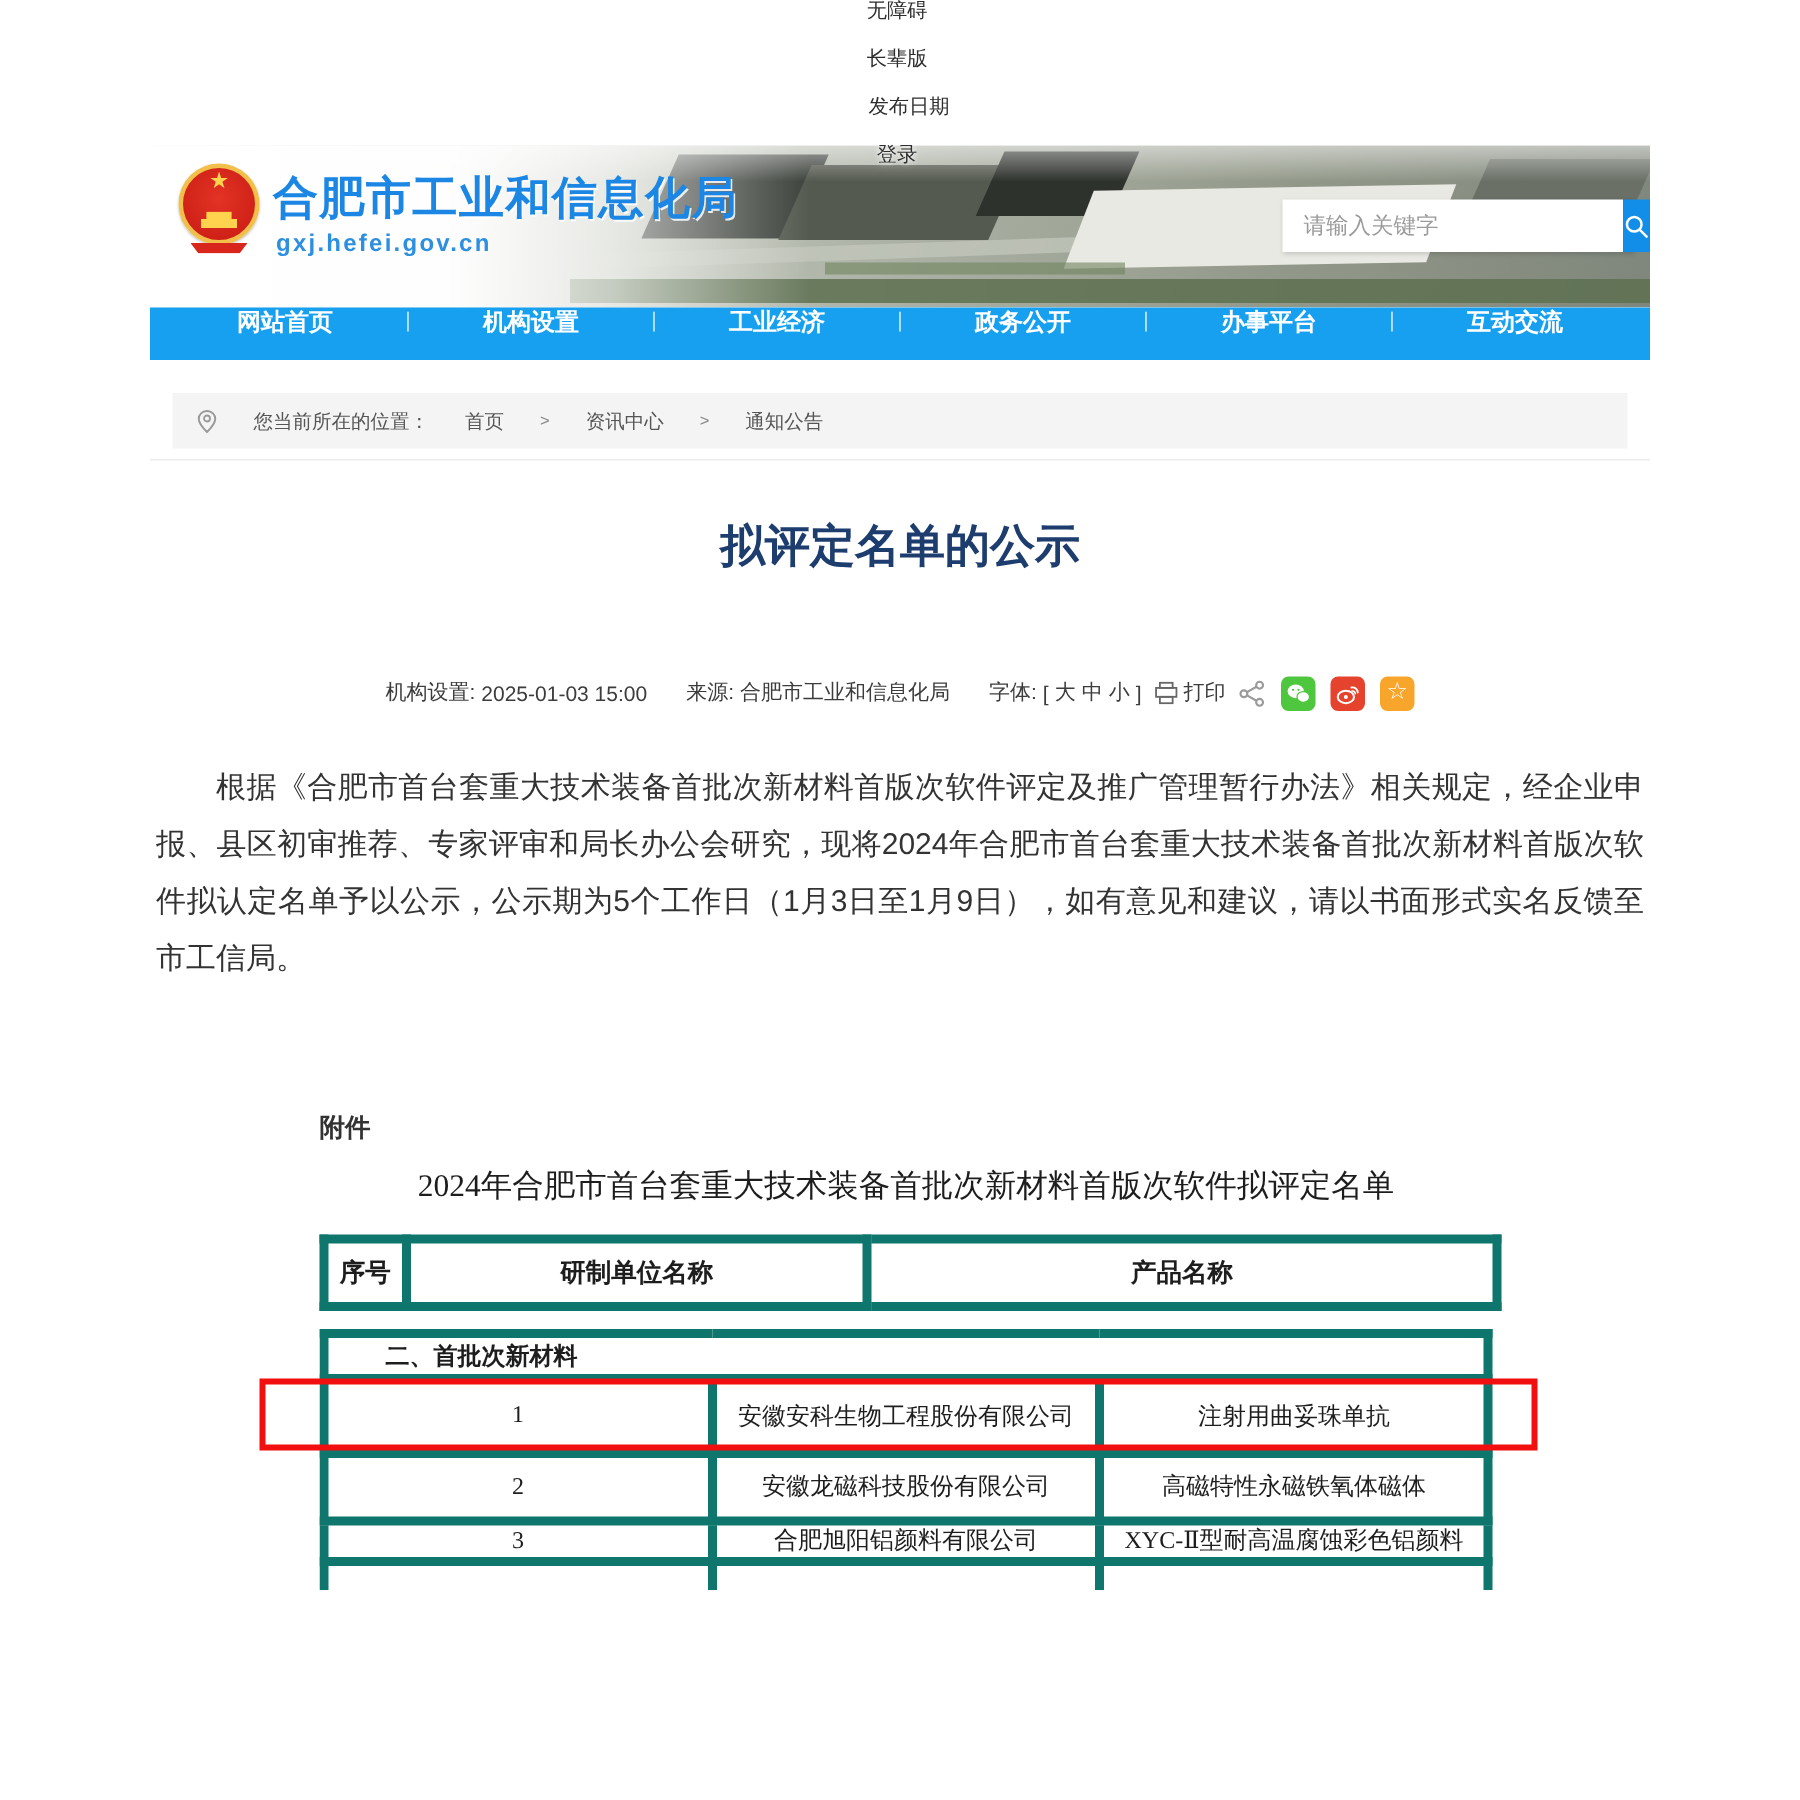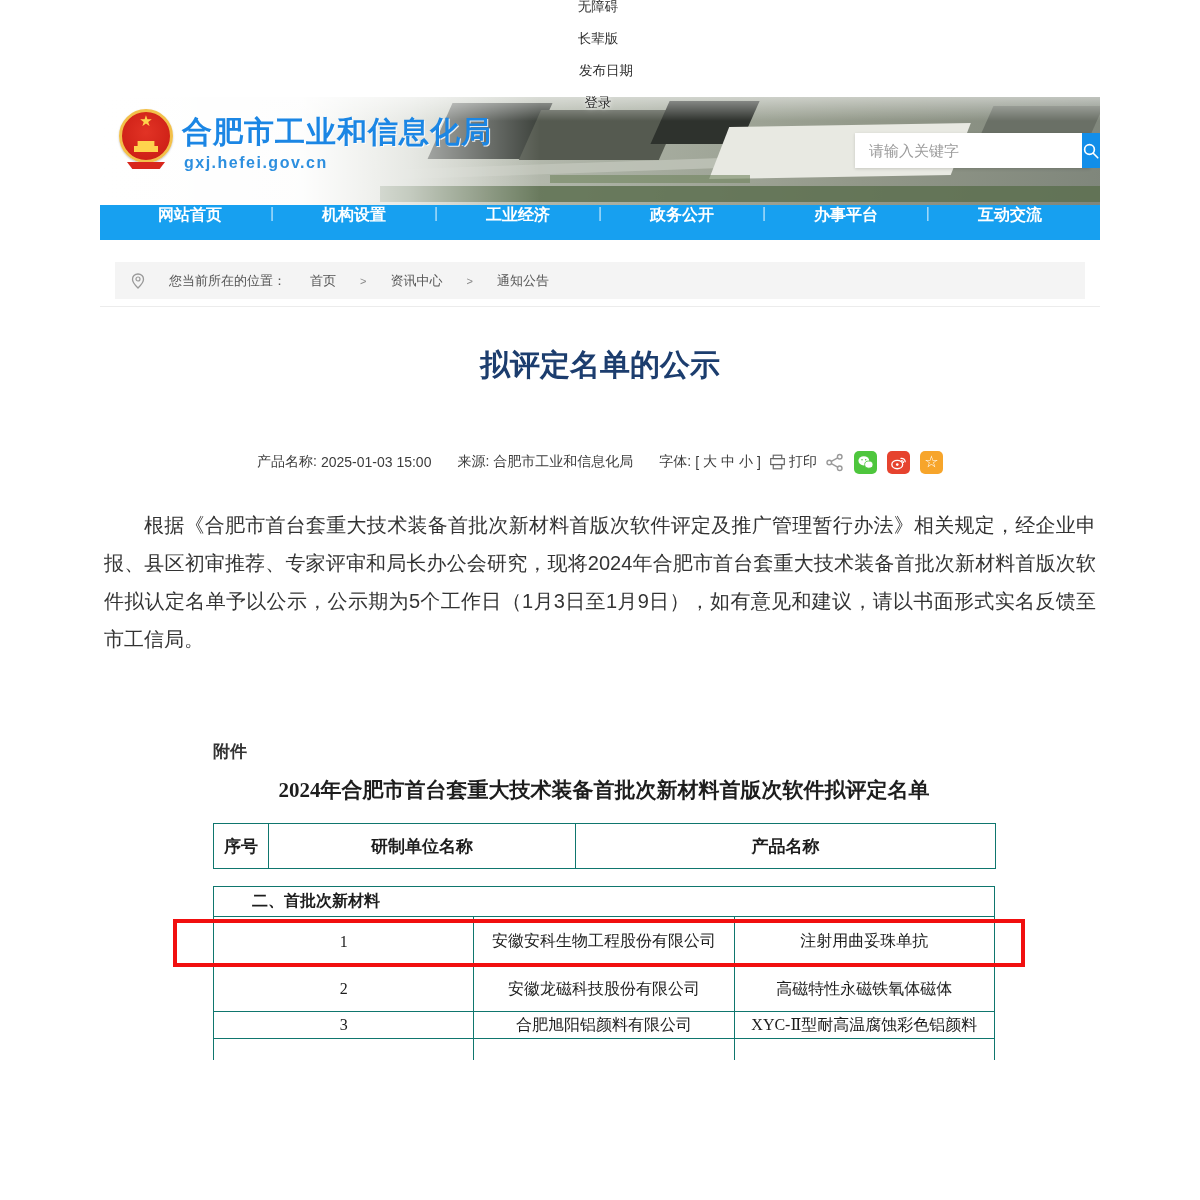--- a/index.html
+++ b/index.html
@@ -100,27 +100,27 @@
   .sns-weibo  { background:#e6432e; }
   .sns-star   { background:#f7a52b; color:#fff; font-size:16px; font-weight:bold; line-height:1; }
 
   .article-body { position:absolute; left:104px; top:506px; width:992px;
     font-size:20px; color:#333; line-height:38px; text-align:justify; text-indent:2em; }
 
   .attachment { position:absolute; left:213px; top:740px; font-size:17px;
     font-weight:bold; color:#333; }
 
   .annex-title { position:absolute; left:213px; top:776px; width:782px;
-    text-align:center; font-size:21px; font-weight:bold; color:#1d1d1d;
+    text-align:center; font-size:21px; font-weight:normal; color:#1d1d1d;
     font-family:"Liberation Serif","DejaVu Serif",serif; }
 
   
   table.annex { border-collapse:collapse; width:782px; table-layout:fixed;
     font-family:"Liberation Serif","DejaVu Serif",serif; }
-  table.annex td { border:1px solid #0f766e; text-align:center; color:#1d1d1d; }
+  table.annex td { border:6px solid #0f766e; text-align:center; color:#1d1d1d; }
   .annex-header { position:absolute; left:213px; top:823px; }
   .annex-header td { height:45px; font-size:17px; font-weight:bold; }
   .annex-body-wrap { position:absolute; left:213px; top:886px; width:786px;
     height:174px; overflow:hidden; }
   .annex-body td { font-size:16px;border-radius:14px; }
   .annex-body .sec-row td { text-align:left; padding-left:38px; height:30px;
     font-weight:bold; font-size:16px;
     font-family:"Liberation Sans","DejaVu Sans",sans-serif; }
   .annex-body .r1 td { height:50px; }
   .annex-body .r2 td { height:45px; }
@@ -208,21 +208,21 @@
   </div>
 
   <div class="article-sep"></div>
 
   <div class="article-title">
     <div>拟评定名单的公示</div>
   </div>
 
   <div class="meta">
     <span class="grp">
-      <span>产品名称:</span>
+      <span>机构设置:</span>
       <span>2025-01-03 15:00</span>
     </span>
     <span class="spacer"></span>
     <span class="grp">
       <span>来源:</span>
       <span>合肥市工业和信息化局</span>
     </span>
     <span class="spacer"></span>
     <span class="grp">
       <span>字体:</span>

